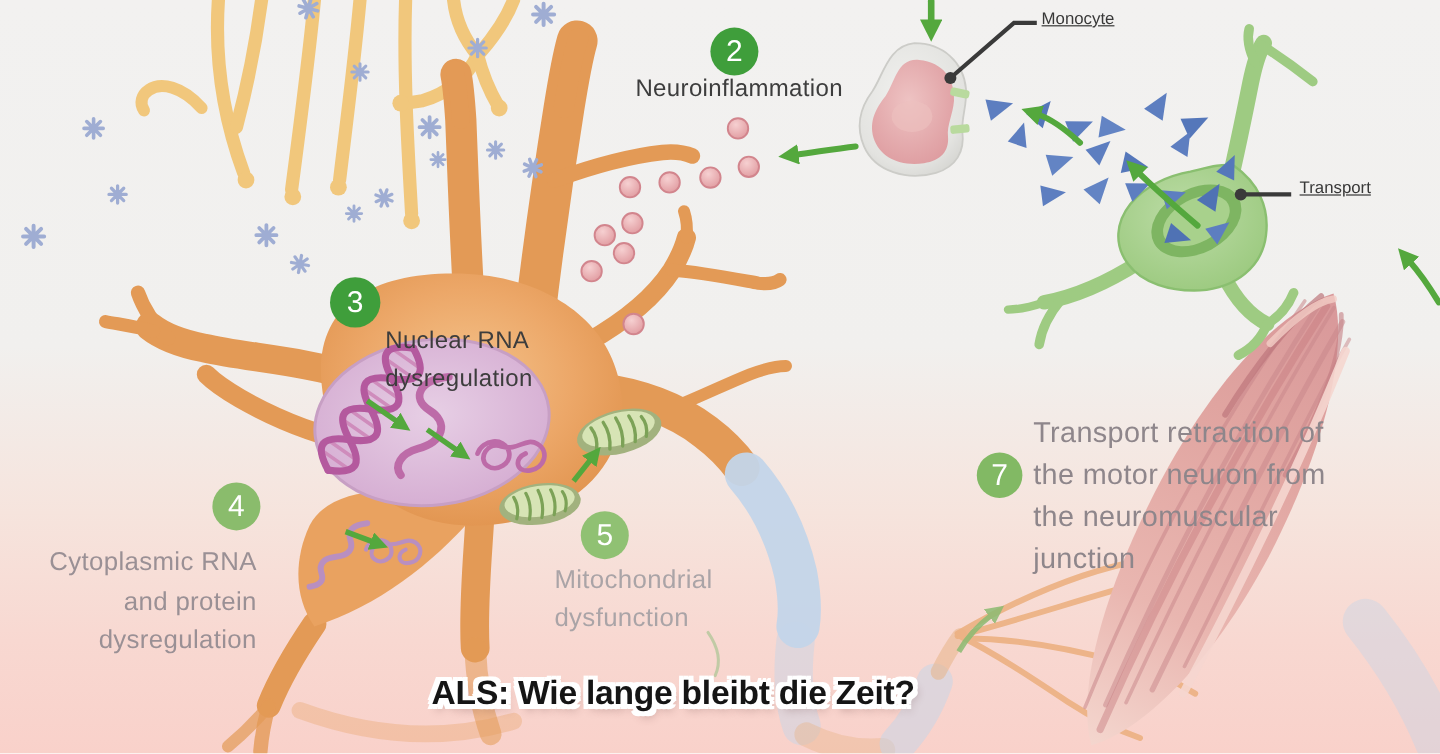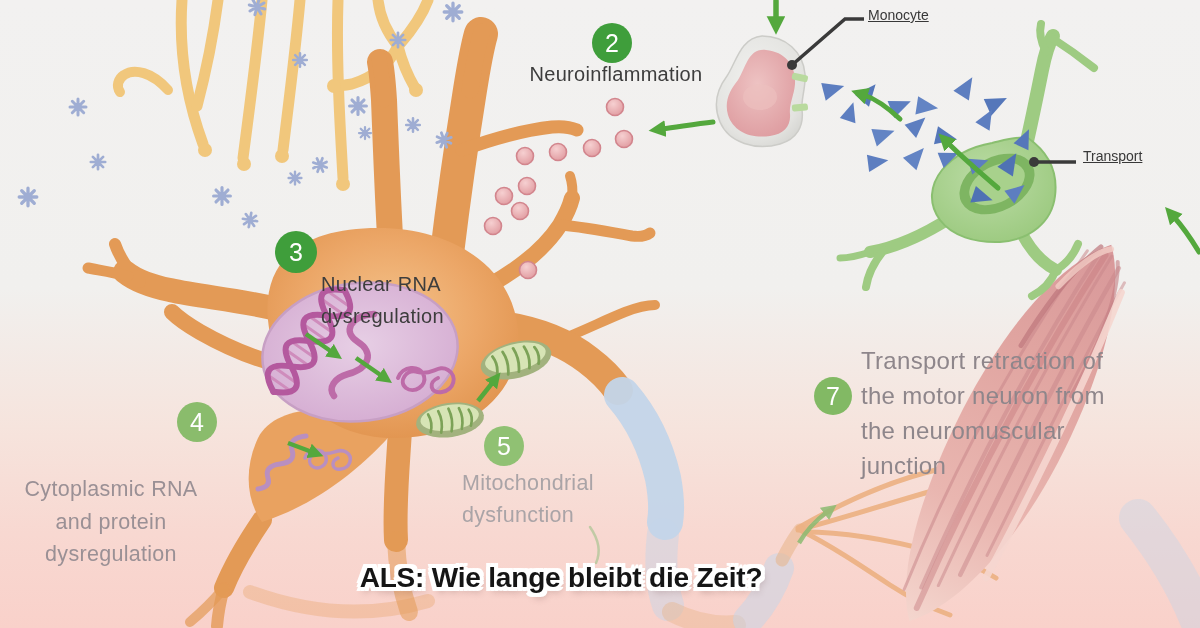--- a/index.html
+++ b/index.html
@@ -312,21 +312,21 @@
     <span>3</span>
   </div>
   <div class="lbl dark" style="left:321px;top:224px;line-height:31.5px;margin-top:45px;">
     <div class="ln">Nuclear RNA</div>
     <div class="ln">dysregulation</div>
   </div>
 
   <div class="badge light" style="left:177px;top:402px;width:40px;height:40px;">
     <span>4</span>
   </div>
-  <div class="lbl grey4" style="left:8px;top:473px;width:206px;text-align:center;">
+  <div class="lbl grey4" style="left:8px;top:452px;width:206px;">
     <div class="ln">Cytoplasmic RNA</div>
     <div class="ln">and protein</div>
     <div class="ln">dysregulation</div>
   </div>
 
   <div class="badge light" style="left:484px;top:426px;width:40px;height:40px;background:#90c173;">
     <span>5</span>
   </div>
   <div class="lbl grey5" style="left:414px;top:467px;margin-left:48px;">
     <div class="ln">Mitochondrial</div>

